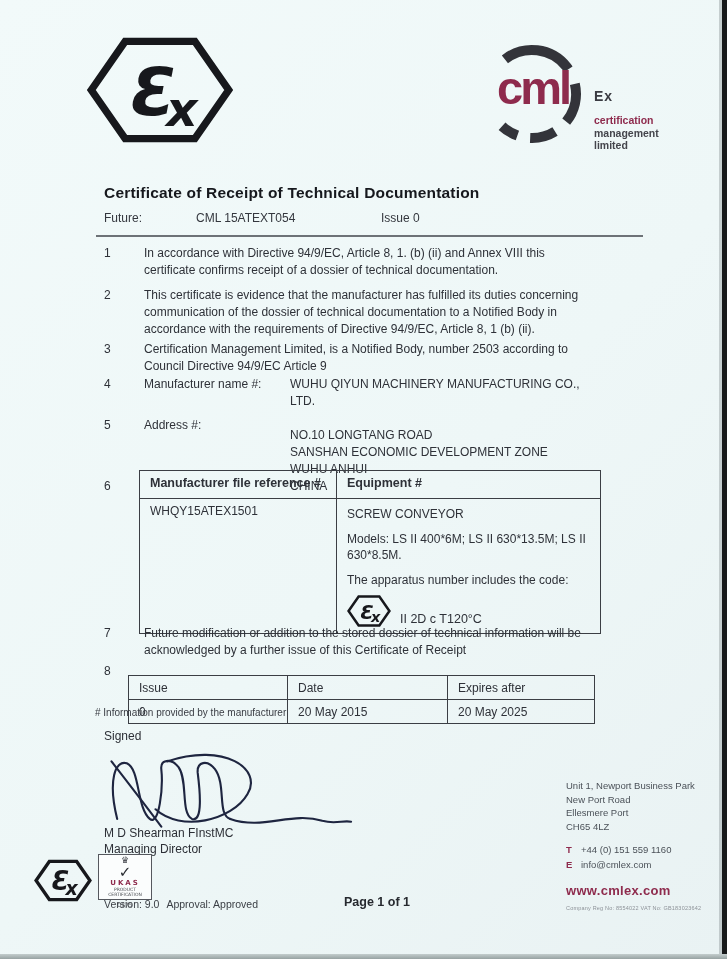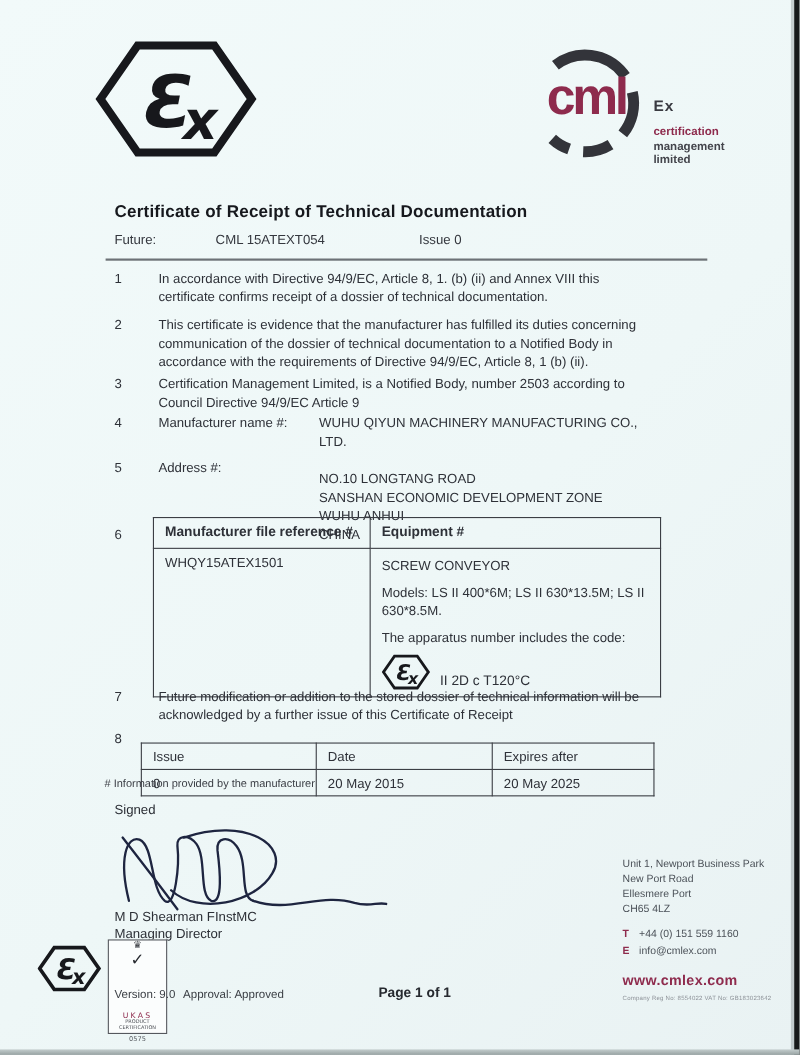--- a/index.html
+++ b/index.html
@@ -60,21 +60,21 @@
   .footnote{left:95px;top:707px;font-size:10px;color:#3a3d44;}
   .signed{left:104px;top:729px;font-size:12px;}
   .sig{left:92px;top:748px;}
   .signame{left:104px;top:826px;font-size:12px;}
   .sigrole{left:104px;top:842px;font-size:12px;}
 
   .ukas{left:98px;top:854px;width:54px;text-align:center;font-family:"DejaVu Sans",sans-serif;}
   .ukas-box{border:1px solid #55585e;background:#fbfdfd;padding:1px 2px 2px 2px;}
   .ukas-crown{display:block;font-size:9px;line-height:9px;color:#3c3f45;}
   .ukas-check{display:block;font-size:15px;line-height:14px;font-weight:bold;color:#26292f;}
-  .ukas-name{display:block;font-size:7px;font-weight:normal;letter-spacing:2px;color:#8e2b4d;margin-top:40px;}
+  .ukas-name{display:block;font-size:7px;font-weight:bold;letter-spacing:2px;color:#8e2b4d;}
   .ukas-sub{display:block;font-size:4.5px;line-height:5px;color:#4a4d53;}
   .ukas-num{display:block;margin-top:1px;font-size:6px;color:#5a5e64;}
 
   .version{left:104px;top:898px;font-size:10.5px;color:#3c4046;}
   .version .ap{margin-left:4px;}
   .pagenum{left:344px;top:895px;font-size:12.5px;font-weight:bold;color:#26292f;}
 
   .contact{left:566px;top:779px;width:158px;font-size:9.5px;line-height:13.5px;color:#4b5158;}
   .contact .addr span{display:block;}
   .contact .crow{display:flex;gap:7px;margin-top:1px;}

